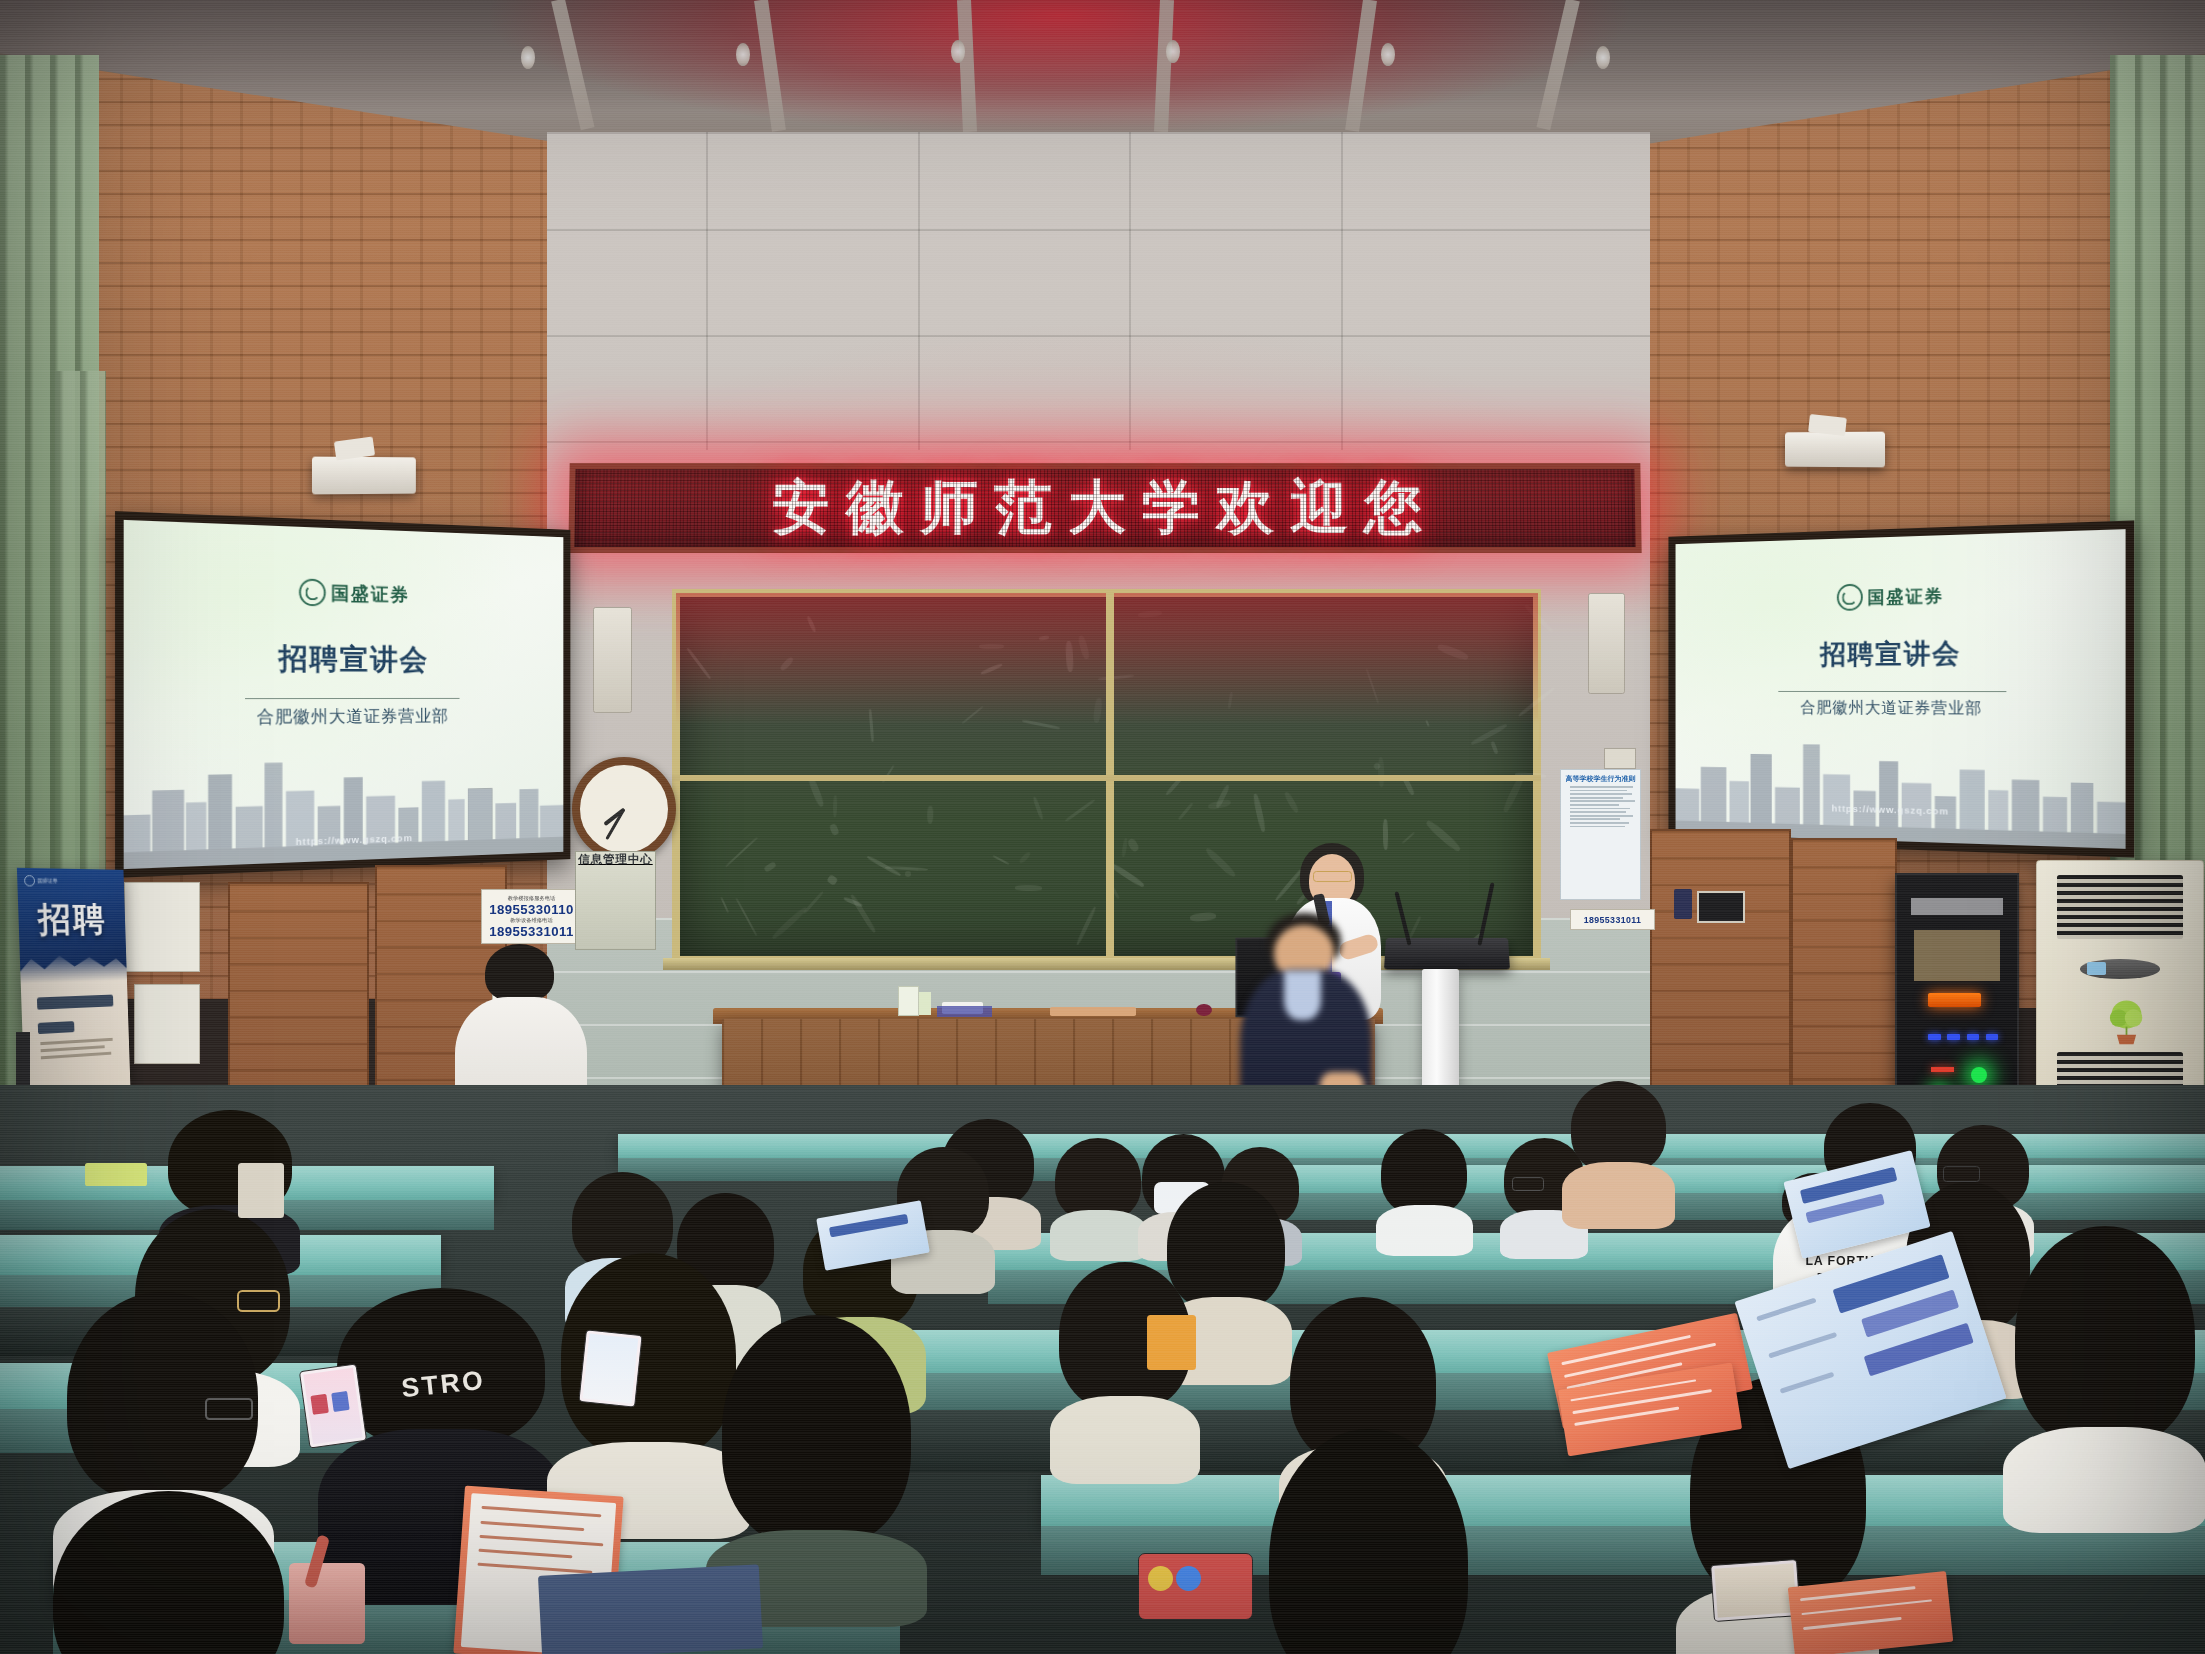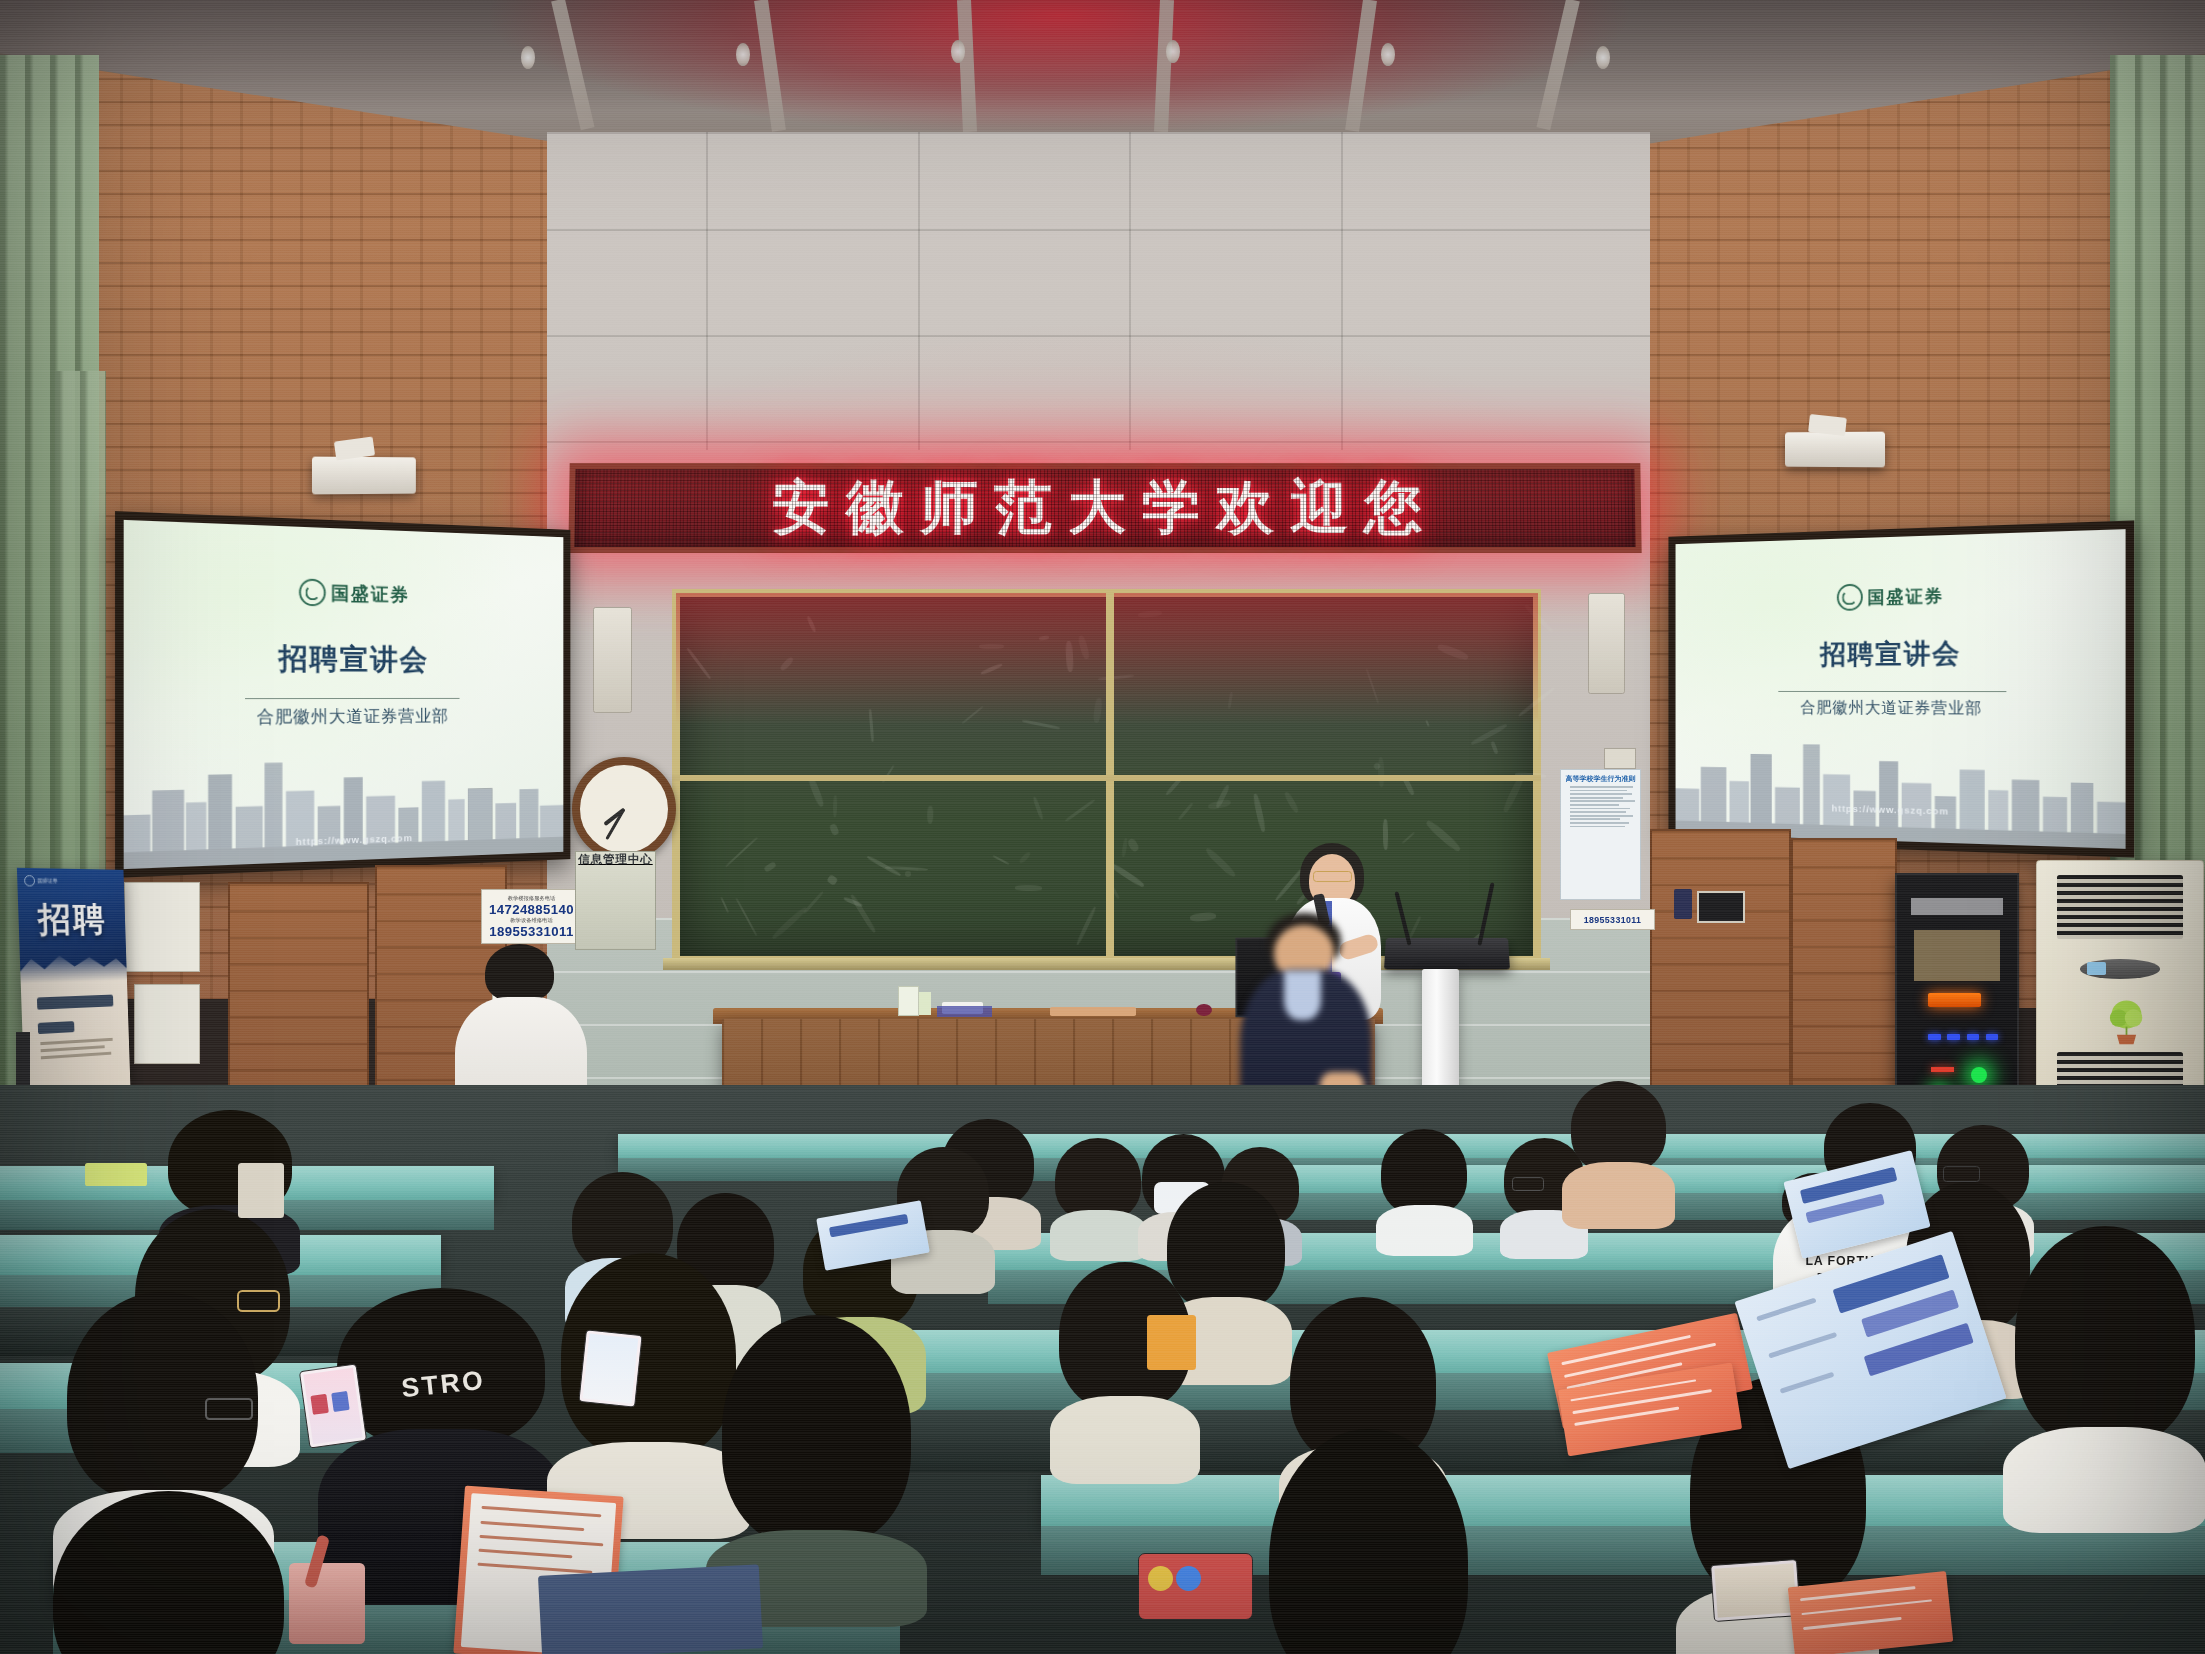--- a/index.html
+++ b/index.html
@@ -433,21 +433,21 @@
   <div class="abs" id="clock">
     <div class="hand" style="width:4.4px;height:25px;margin-left:-2.2px;margin-top:-25px;transform:rotate(232deg)"></div>
     <div class="hand" style="width:2.6px;height:35px;margin-left:-1.3px;margin-top:-35px;transform:rotate(210deg)"></div>
   </div>
 
   <div class="abs door" style="left:228px;top:882px;width:141px;height:318px"></div>
   <div class="abs door" style="left:375px;top:865px;width:132px;height:335px"></div>
 
   <div class="abs sign" style="left:481px;top:889px;width:101px;height:55px;padding:2.6px">
     <span class="phone-cap" style="font-size:5.3px">教学楼报修服务电话</span>
-    <span class="phone-num" style="font-size:13.2px">14724885140</span>
+    <span class="phone-num" style="font-size:13.2px">18955330110</span>
     <span class="phone-cap" style="font-size:5.3px">教学设备维修电话</span>
     <span class="phone-num" style="font-size:13.2px">18955331011</span>
   </div>
 
   <div class="abs" id="info-box">
     <span style="font-size:11.5px">信息管理中心</span>
   </div>
 
   <div class="abs sign" style="left:492px;top:962px;width:51px;height:44px;padding:1.8px">
     <div class="pr-line" style="width:80%"></div>

